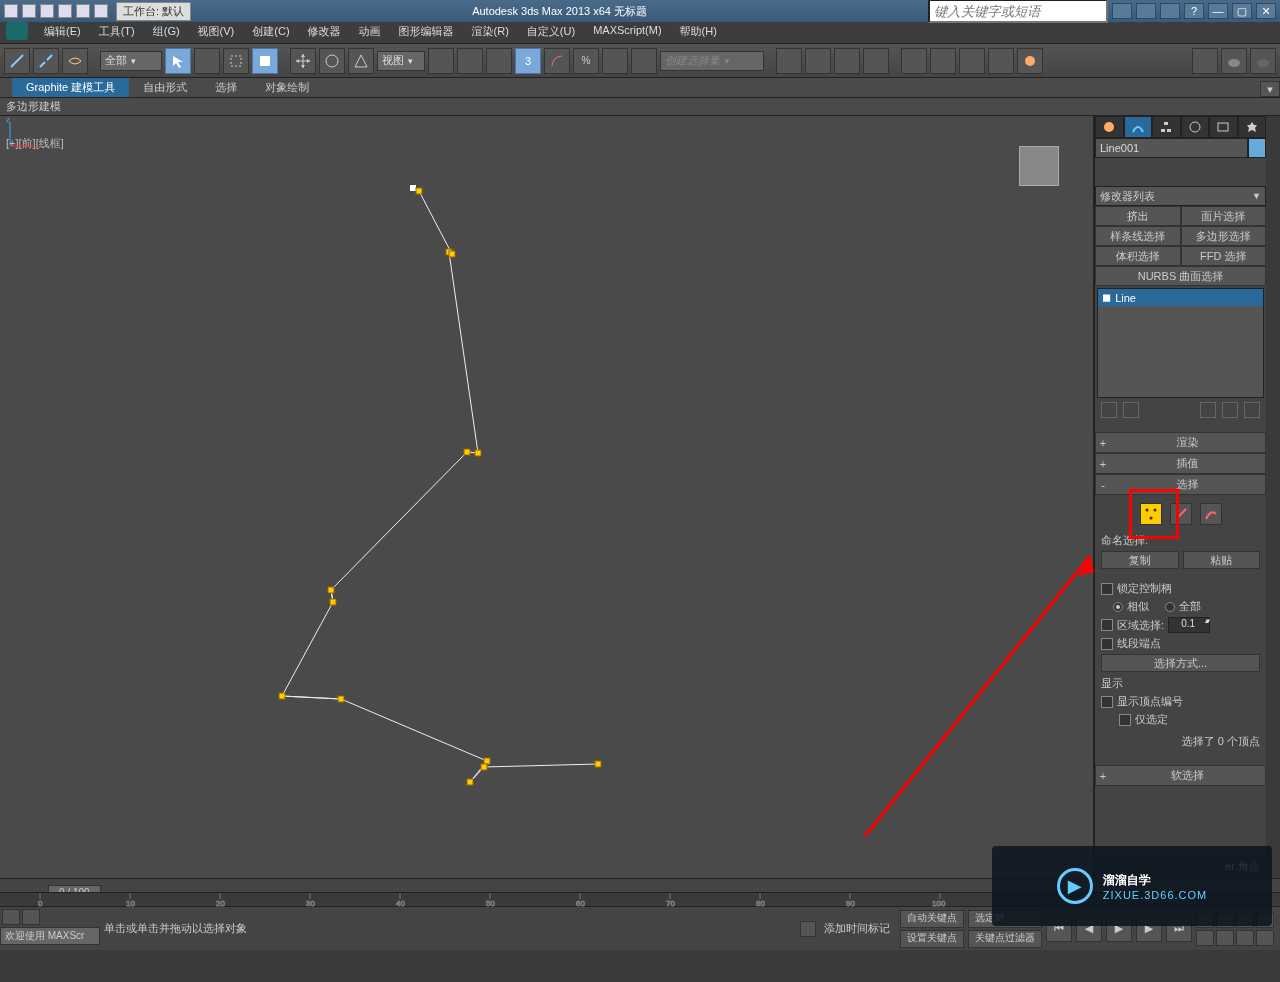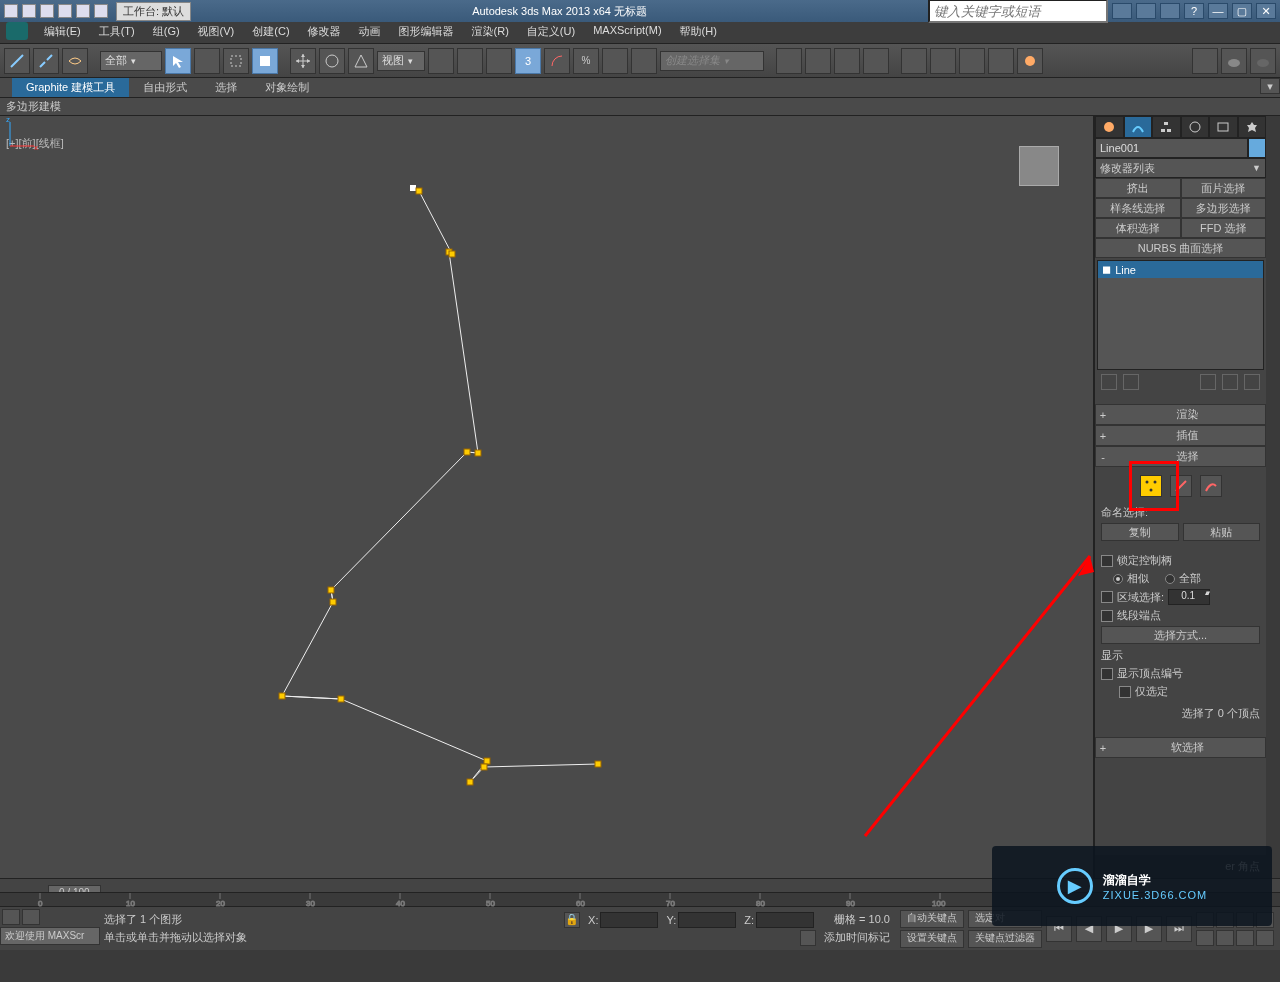--- a/index.html
+++ b/index.html
@@ -17,41 +17,41 @@
 .app-icon { width: 22px; height: 18px; background: #1a6a6a; border-radius: 3px; margin-right: 6px; }
 .menu-item { padding: 2px 8px; color: #ddd; }
 
 .toolbar { height: 34px; background: linear-gradient(#555,#444); display: flex; align-items: center; padding: 0 4px; gap: 3px; border-bottom: 1px solid #222; }
 .tb-btn { width: 26px; height: 26px; background: #555; border: 1px solid #333; display:flex; align-items:center; justify-content:center; }
 .tb-btn.active { background: #7aa8d8; border-color: #4a78a8; }
 .tb-sep { width: 6px; }
 .tb-combo { height: 20px; background: #666; border: 1px solid #333; color: #ddd; padding: 0 4px; display:flex; align-items:center; gap:4px; }
 .tb-combo::after { content: "▾"; font-size: 9px; }
 
-.ribbon { height: 20px; background: #4a4a4a; display: flex; align-items: flex-start; border-bottom: 1px solid #222; }
+.ribbon { height: 20px; background: #4a4a4a; display: flex; align-items: flex-end; border-bottom: 1px solid #222; }
 .ribbon-tab { padding: 2px 14px; color: #ccc; }
 .ribbon-tab.selected { background: #2a6a9a; color: #fff; }
 
 .ribbon-bar { height: 18px; background: #4a4a4a; display:flex; align-items:center; padding:0 6px; border-bottom:1px solid #222; color:#ccc; }
 
 .main-area { display: flex; height: 762px; }
 .viewport-wrap { flex: 1; position: relative; background: #4a4a4a; border-right: 1px solid #222; }
 .viewport-wrap svg { position: absolute; top: 0; left: 0; }
 .viewport-label { position: absolute; top: 20px; left: 6px; color: #bbb; }
 .viewcube { position: absolute; top: 30px; right: 34px; width: 40px; height: 40px; background: #888; border: 1px solid #aaa; }
 .axis-gizmo { position: absolute; bottom: 16px; left: 16px; }
 
 .command-panel { width: 172px; background: #444; display: flex; flex-direction: column; border-left: 1px solid #222; }
 .cp-tabs { display: flex; height: 22px; background: #333; }
 .cp-tabs .cptab { flex:1; border:1px solid #222; display:flex; align-items:center; justify-content:center; }
 .cp-tabs .cptab.active { background:#2a6a9a; }
 .objname { display:flex; height:20px; }
 .objname input { flex:1; background:#555; border:1px solid #222; color:#ddd; padding:0 4px; font-size:11px; }
 .colorbox { width:18px; background:#6ad; border:1px solid #222; }
-.mod-drop { height:20px; background:#555; border:1px solid #222; display:flex; align-items:center; padding:0 4px; }
+.mod-drop { height:20px; background:#555; border:1px solid #222; display:flex; align-items:center; padding:0 4px;margin-top:28px; }
 .mod-drop::after { content:"▼"; margin-left:auto; font-size:9px; }
 .mod-btns { display:flex; flex-wrap:wrap; }
 .mod-btns button { width:50%; height:20px; background:#555; border:1px solid #333; color:#ccc; font-size:11px; }
 .mod-btns button.full { width:100%; }
 .stack { height:110px; background:#555; border:1px solid #222; margin:2px; }
 .stack-item { background:#2a6a9a; color:#fff; padding:2px 4px; display:flex; align-items:center; gap:4px; }
 .stack-tools { display:flex; gap:6px; padding:2px 6px; }
 .stack-tools .st { width:16px; height:16px; border:1px solid #666; }
 
 .rollout-hdr { background:#555; border:1px solid #333; text-align:center; padding:2px 0; color:#ccc; display:flex; align-items:center; }
@@ -470,38 +470,20 @@
 <div class="statusbar">
   <div class="status-left">
     <div style="height:20px; display:flex; gap:2px; padding:2px">
       <div class="tb-btn" style="width:18px;height:16px"></div>
       <div class="tb-btn" style="width:18px;height:16px"></div>
     </div>
     <div class="mx">欢迎使用  MAXScr</div>
   </div>
   <div class="status-mid">
     <div class="line">
-      <span>选择了 1 个图形</span>
-      <div style="flex:1"></div>
-      <div class="tb-btn" style="width:16px;height:16px">🔒</div>
-      <div class="coord">
-          <span>X:</span>
-          <input style="">
-        </div>
-      <div class="coord">
-          <span>Y:</span>
-          <input style="">
-        </div>
-      <div class="coord">
-          <span>Z:</span>
-          <input style="">
-        </div>
-      <span style="margin-left:12px">栅格 = 10.0</span>
-    </div>
-    <div class="line">
       <span>单击或单击并拖动以选择对象</span>
       <div style="flex:1"></div>
       <div class="tb-btn" style="width:16px;height:16px"></div>
       <span>添加时间标记</span>
     </div>
   </div>
   <div class="status-right">
     <div style="display:flex; flex-direction:column; gap:2px">
       <div class="sr-btn">自动关键点</div>
       <div class="sr-btn">设置关键点</div>

